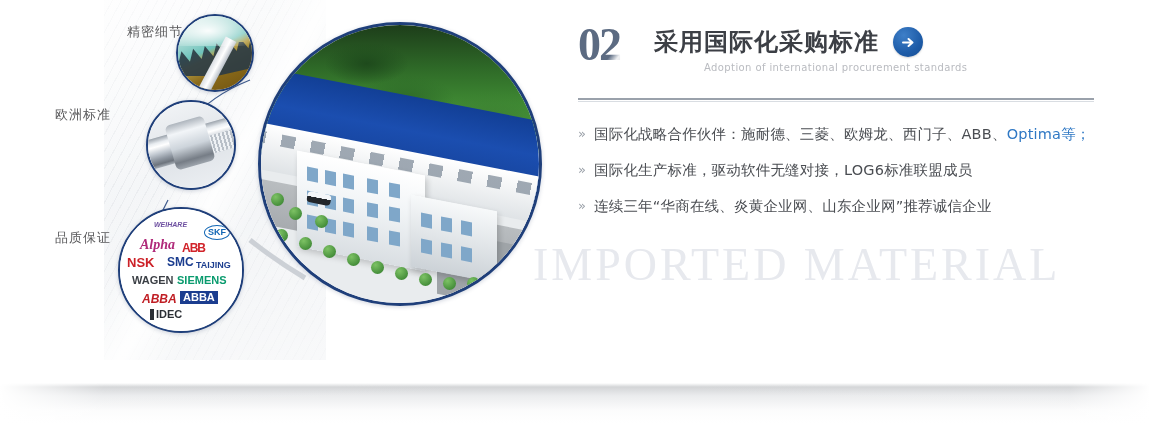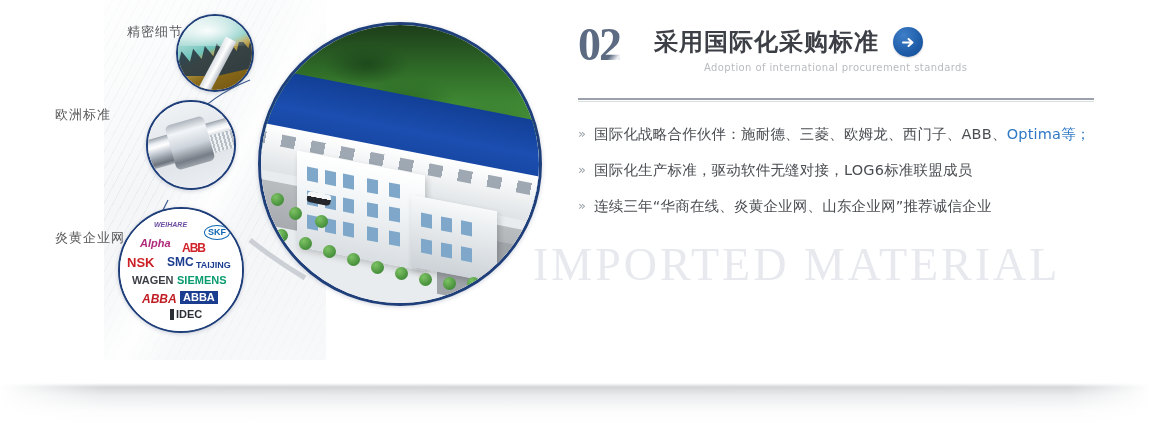--- a/index.html
+++ b/index.html
@@ -197,21 +197,21 @@
   <div class="panel-sheen"></div>
 
   <svg class="connector" viewBox="0 0 260 350">
     <path d="M150 70 C 95 92, 70 130, 72 160" fill="none" stroke="#1f3f7a" stroke-width="1.2" opacity=".85"></path>
     <path d="M68 190 C 55 215, 48 235, 50 252" fill="none" stroke="#1f3f7a" stroke-width="1.2" opacity=".85"></path>
     <path d="M150 230 C 175 250, 195 262, 205 268" fill="none" stroke="#c8ccd2" stroke-width="5" opacity=".9"></path>
   </svg>
 
   <div class="side-label lbl-1">精密细节</div>
   <div class="side-label lbl-2">欧洲标准</div>
-  <div class="side-label lbl-3">炎黄企业网</div>
+  <div class="side-label lbl-3">品质保证</div>
 
   <div class="circ circ-gear">
     <div class="gear-img"></div>
     <svg class="gear-teeth" viewBox="0 0 74 34" preserveAspectRatio="none">
       <g transform="rotate(-13 37 17)">
         <path d="M0 14 L6 2 L12 14 L18 2 L24 14 L30 2 L36 14 L42 2 L48 14 L54 2 L60 14 L66 2 L72 14 L78 2 L84 14 L84 34 L0 34 Z" fill="#2c3c44" opacity=".92"></path>
       </g>
     </svg>
     <div class="gear-rod"></div>
     <div class="gear-shine"></div>
@@ -221,30 +221,30 @@
     <div class="shaft-bg"></div>
     <div class="shaft-body"></div>
     <div class="shaft-thread"></div>
     <div class="shaft-nut"></div>
   </div>
 
   <div class="circ circ-logos">
     <div class="logos-bg"></div>
     <div class="logo" style="left:34px;top:12px;font-size:7px;color:#6d4fa0;font-style:italic;">WEIHARE</div>
     <div class="logo" style="left:84px;top:16px;font-size:9px;color:#1267b5;border:1.5px solid #1267b5;border-radius:50%;padding:2px 3px;">SKF</div>
-    <div class="logo" style="left:20px;top:29px;font-size:11px;color:#b02a7a;font-style:italic;">Alpha</div>
+    <div class="logo" style="left:20px;top:29px;font-size:14px;color:#b02a7a;font-style:italic;font-family:Liberation Serif, serif;">Alpha</div>
     <div class="logo" style="left:62px;top:33px;font-size:12px;color:#d1232a;letter-spacing:-1px;">ABB</div>
     <div class="logo" style="left:7px;top:47px;font-size:13px;color:#cc2027;">NSK</div>
     <div class="logo" style="left:47px;top:47px;font-size:12px;color:#1b3d8f;">SMC</div>
     <div class="logo" style="left:76px;top:52px;font-size:9px;color:#1b3d8f;">TAIJING</div>
     <div class="logo" style="left:12px;top:66px;font-size:11px;color:#3b3f45;">WAGEN</div>
     <div class="logo" style="left:57px;top:66px;font-size:11px;color:#0a9b6e;">SIEMENS</div>
     <div class="logo" style="left:22px;top:84px;font-size:12px;color:#c01e24;font-style:italic;">ABBA</div>
     <div class="logo" style="left:60px;top:82px;font-size:11px;color:#fff;background:#1b3d8f;padding:1px 3px;">ABBA</div>
-    <div class="logo" style="left:50px;top:100px;font-size:11px;color:#2b2f35;border-left:4px solid #2b2f35;padding-left:2px;">IDEC</div>
+    <div class="logo" style="left:30px;top:100px;font-size:11px;color:#2b2f35;border-left:4px solid #2b2f35;padding-left:2px;">IDEC</div>
   </div>
 
   <div class="circ circ-photo">
     <div class="ph ph-sky"></div>
     <div class="ph ph-hill"></div>
     <div class="ph ph-ground"></div>
     <div class="ph ph-road"></div>
     <div class="ph ph-roof"></div>
     <div class="ph ph-wall"></div>
     <div class="ph ph-winrow"></div>

